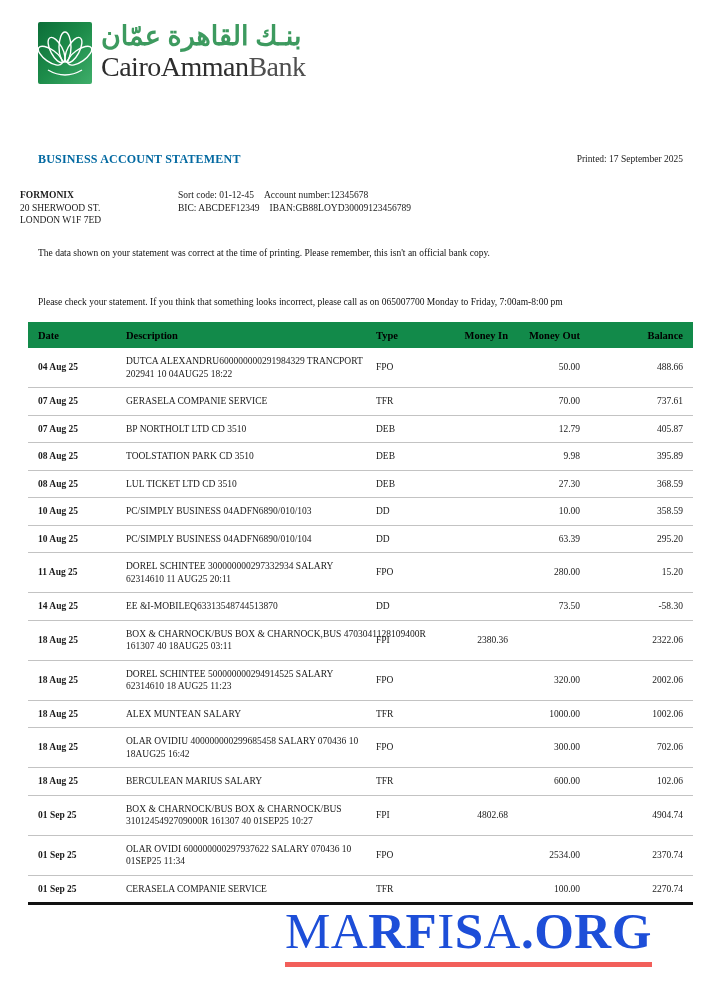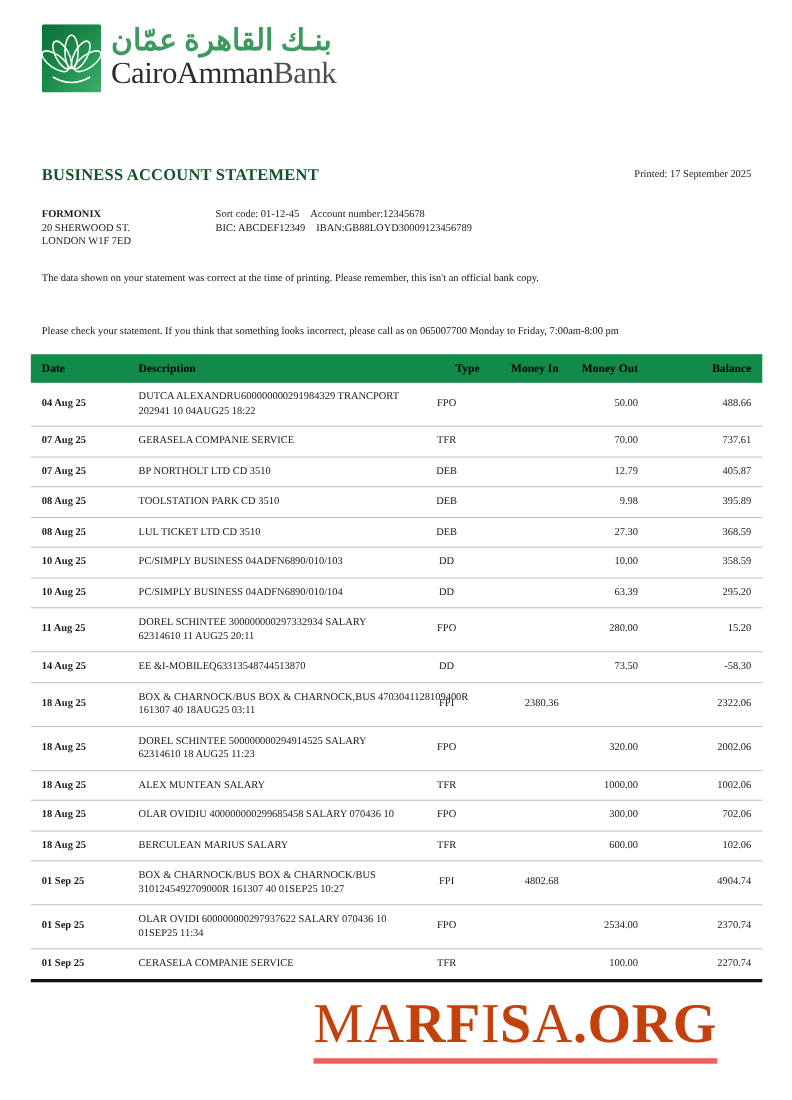--- a/index.html
+++ b/index.html
@@ -10,51 +10,51 @@
   .brand{position:absolute;left:38px;top:22px;display:flex;align-items:flex-start;gap:9px;}
   .logo-square{width:54px;height:62px;border-radius:2px;flex:0 0 auto;}
   .brand-text{display:flex;flex-direction:column;align-items:flex-start;}
   .arabic{font-size:27px;line-height:1.1;color:#3d9a5f;font-weight:bold;direction:rtl;letter-spacing:0;}
   .latin{font-size:28px;line-height:1.05;color:#2e2e2e;font-weight:500;letter-spacing:-0.5px;}
   .latin .suffix{color:#4f4f4f;font-weight:400;}
 
   
   .title-row{position:absolute;left:38px;right:37px;top:152px;display:flex;
              justify-content:space-between;align-items:flex-start;}
-  .title-row h1{margin:0;font-size:15px;color:#14532d;letter-spacing:0.2px;font-weight:bold;}
+  .title-row h1{margin:0;font-size:12px;color:#0369a1;letter-spacing:0.2px;font-weight:bold;}
   .printed{font-size:9.5px;color:#222;margin-top:2px;}
 
   
-  .account-block{position:absolute;left:38px;top:189px;display:flex;font-size:9.5px;line-height:12.5px;}
+  .account-block{position:absolute;left:20px;top:189px;display:flex;font-size:9.5px;line-height:12.5px;}
   .addr{width:158px;}
   .addr .name{font-weight:bold;}
   .codes .code-line span{margin-right:10px;}
 
   
   .note{position:absolute;left:38px;right:30px;font-size:9.5px;color:#111;}
   .note1{top:238px;}
   .note2{top:287px;}
 
   
   .table{position:absolute;left:28px;top:322px;width:665px;border-bottom:3px solid #111;}
   .thead,.row{display:grid;grid-template-columns:88px 250px 60px 72px 72px 1fr;
               column-gap:0;padding:0 10px;align-items:center;}
   .thead{background:#128a4a;color:#000;font-weight:bold;font-size:10.5px;height:26px;}
-  .thead .c-type{text-align:right;}
+  .thead .c-type{text-align:left;}
   .thead .c-in,.thead .c-out,.thead .c-bal{text-align:right;}
   .row{font-size:9.5px;padding-top:7px;padding-bottom:7px;border-bottom:1px solid #c3c3c3;line-height:12.5px;}
   .row:last-child{border-bottom:none;}
   .row .c-date{font-weight:bold;align-self:center;}
-  .row .c-type{text-align:center;}
+  .row .c-type{}
   .row .c-in,.row .c-out,.row .c-bal{text-align:right;}
   .desc-line{white-space:nowrap;overflow:visible;}
 
   
   .footer-logo{position:absolute;left:285px;top:906px;}
-  .marfisa{display:inline-block;font-size:51px;line-height:1.0;color:#c2410c;
+  .marfisa{display:inline-block;font-size:51px;line-height:1.0;color:#1d4ed8;
            letter-spacing:0.5px;border-bottom:5px solid #f25f5a;padding-bottom:5px;}
   .marfisa .w-light{font-weight:400;}
   .marfisa .w-bold{font-weight:700;}
 </style>
 </head>
 <body>
 
 <div class="page">
 
   <header class="brand">
@@ -239,20 +239,21 @@
           </div>
           <div class="c-type">TFR</div>
           <div class="c-in"></div>
           <div class="c-out">1000.00</div>
           <div class="c-bal">1002.06</div>
         </div>
         <div class="row">
           <div class="c-date">18 Aug 25</div>
           <div class="c-desc">
             <div class="desc-line">OLAR OVIDIU 400000000299685458 SALARY 070436 10</div>
+            <div class="desc-line">18AUG25 16:42</div>
           </div>
           <div class="c-type">FPO</div>
           <div class="c-in"></div>
           <div class="c-out">300.00</div>
           <div class="c-bal">702.06</div>
         </div>
         <div class="row">
           <div class="c-date">18 Aug 25</div>
           <div class="c-desc">
             <div class="desc-line">BERCULEAN MARIUS SALARY</div>

